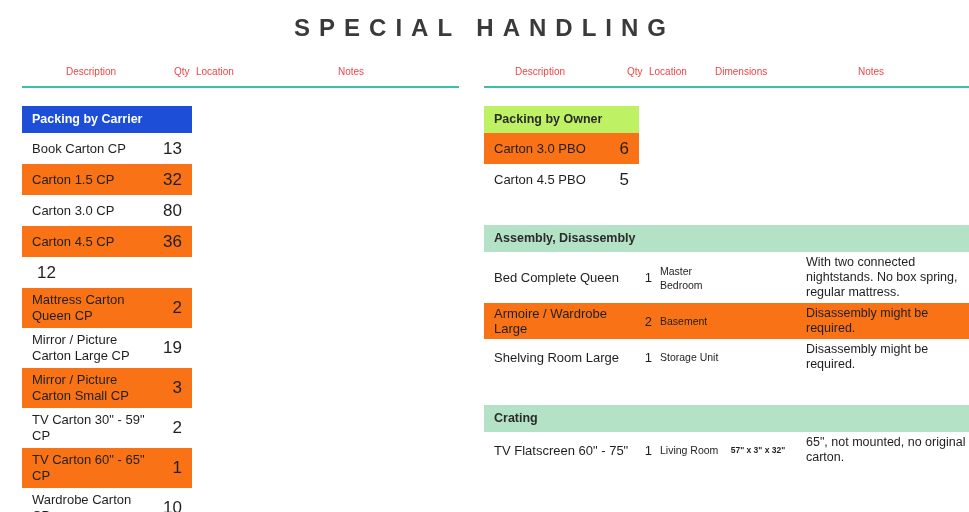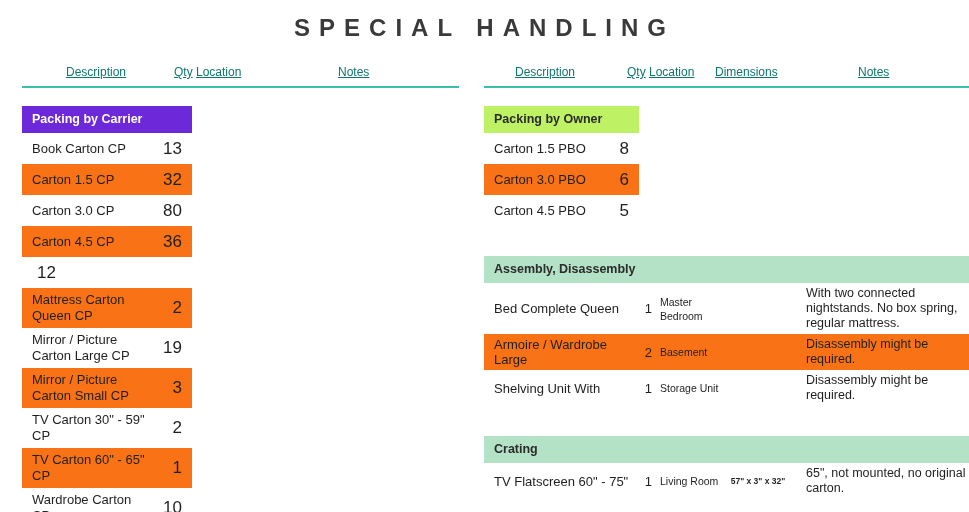--- a/index.html
+++ b/index.html
@@ -52,25 +52,24 @@
     position: relative;
     height: 22px;
     border-bottom: 2px solid #3bbfa9;
   }
   .col-left .thead { width: 437px; }
   .col-right .thead { width: 488px; }
 
   .th {
     position: absolute;
     top: 0;
-    font-size: 12px;
-    color: #0f766e;
+    font-size: 10px;
+    color: #ef4444;
     white-space: nowrap;
     line-height: 16px;
-    text-decoration: underline;
   }
 
   
   .l-desc  { left: 44px; }
   .l-qty   { left: 152px; }
   .l-loc   { left: 174px; }
   .l-notes { left: 316px; }
 
   
   .r-desc  { left: 31px; }
@@ -81,21 +80,21 @@
 
   
   .group-head {
     font-size: 12.5px;
     font-weight: bold;
     line-height: 15px;
     padding: 6px 0 6px 10px;
     box-sizing: border-box;
   }
   .group-head.teal {
-    background: #6d28d9;
+    background: #1d4ed8;
     color: #ffffff;
     width: 170px;
   }
   .group-head.mint-narrow {
     background: #bef264;
     color: #2b2b2b;
     width: 155px;
   }
   .group-head.mint-wide {
     background: #b4e2c6;
@@ -258,24 +257,20 @@
       <span class="th r-qty">Qty</span>
       <span class="th r-loc">Location</span>
       <span class="th r-dim">Dimensions</span>
       <span class="th r-notes">Notes</span>
     </div>
 
     <div class="spacer-18"></div>
 
     <div class="group-head mint-narrow">Packing by Owner</div>
 
-    <div class="row simple">
-      <span class="cell-desc">Carton 1.5 PBO</span>
-      <span class="cell-qty">8</span>
-    </div>
     <div class="row simple alt">
       <span class="cell-desc">Carton 3.0 PBO</span>
       <span class="cell-qty">6</span>
     </div>
     <div class="row simple">
       <span class="cell-desc">Carton 4.5 PBO</span>
       <span class="cell-qty">5</span>
     </div>
 
     <div class="spacer-30"></div>
@@ -290,21 +285,21 @@
       <span class="cell-notes">With two connected nightstands. No box spring, regular mattress.</span>
     </div>
     <div class="row detail alt">
       <span class="cell-desc">Armoire / Wardrobe Large</span>
       <span class="cell-qty">2</span>
       <span class="cell-loc">Basement</span>
       <span class="cell-dim"></span>
       <span class="cell-notes">Disassembly might be required.</span>
     </div>
     <div class="row detail">
-      <span class="cell-desc">Shelving Unit With</span>
+      <span class="cell-desc">Shelving Room Large</span>
       <span class="cell-qty">1</span>
       <span class="cell-loc">Storage Unit</span>
       <span class="cell-dim"></span>
       <span class="cell-notes">Disassembly might be required.</span>
     </div>
 
     <div class="spacer-30"></div>
 
     <div class="group-head mint-wide">Crating</div>
 

